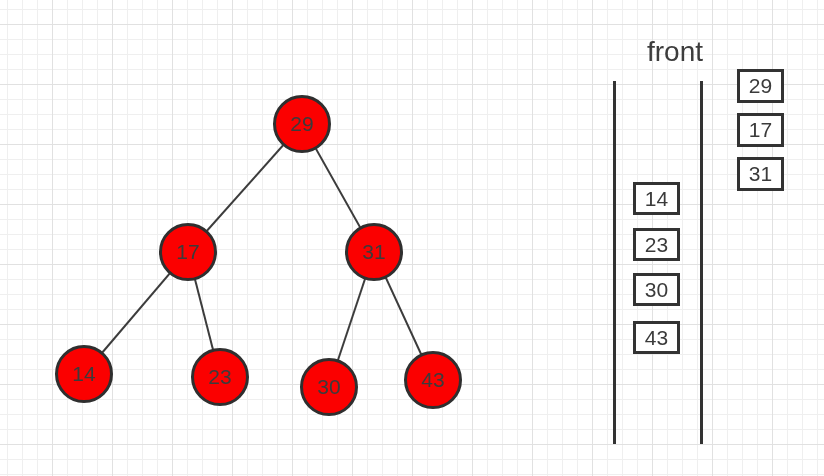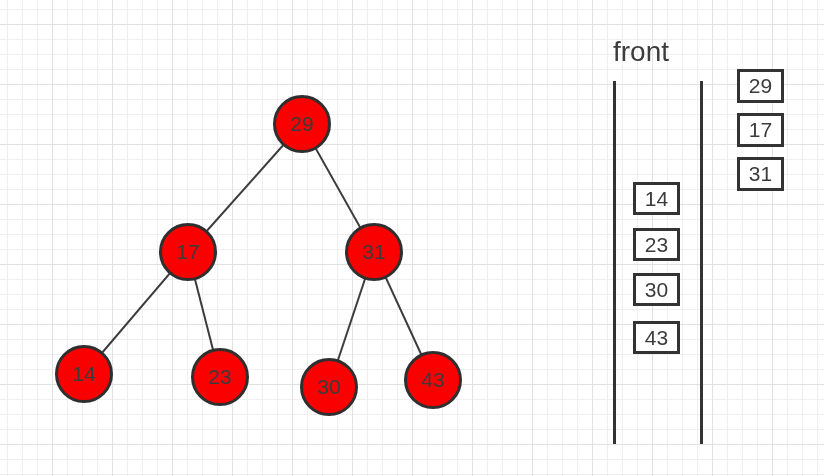--- a/index.html
+++ b/index.html
@@ -41,21 +41,21 @@
     align-items: center;
     justify-content: center;
     font-size: 21px;
     color: #3b3b3b;
   }
   .front-label {
     position: absolute;
     left: 613px;
     top: 36px;
     width: 90px;
-    text-align: left;
+    text-align: right;
     font-size: 28px;
     color: #3d3d3d;
   }
   .vline {
     position: absolute;
     top: 81px;
     width: 3px;
     height: 363px;
     background: #333333;
   }

